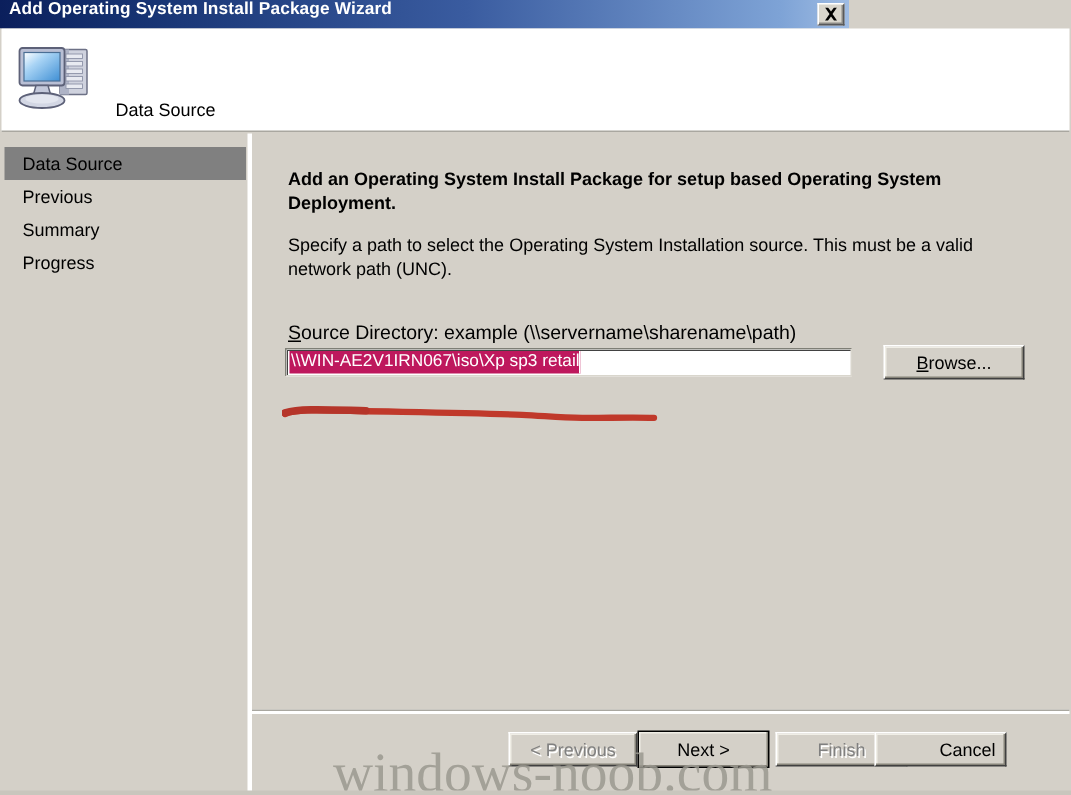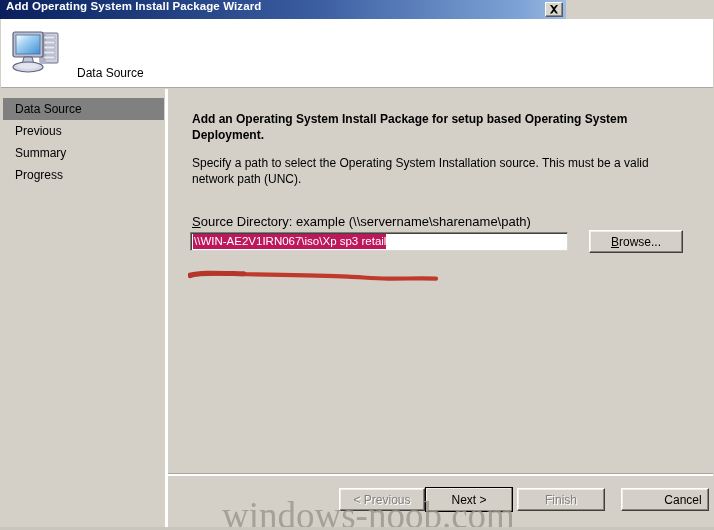--- a/index.html
+++ b/index.html
@@ -237,21 +237,21 @@
     border-top: 1px solid #a9a7a0;
     box-sizing: border-box;
   }
 
   
   #footer-buttons { position: absolute; left: 0; top: 0; width: 714px; height: 530px; pointer-events: none; }
   #footer-buttons .win-button { pointer-events: auto; }
   #btn-previous { left: 339px; top: 488px; width: 86px; height: 23px; }
   #btn-next     { left: 425px; top: 488px; width: 88px; height: 25px; top: 487px; justify-content: center; }
   #btn-finish   { left: 517px; top: 488px; width: 88px; height: 23px; }
-  #btn-cancel   { left: 621px; top: 488px; width: 88px; height: 23px; padding-left: 36px; }
+  #btn-cancel   { left: 583px; top: 488px; width: 88px; height: 23px; padding-left: 36px; }
 
   
   #watermark {
     position: absolute;
     left: 222px;
     top: 494px;
     font-size: 37px;
     color: #9b9990;
     opacity: 0.85;
     letter-spacing: 0px;

